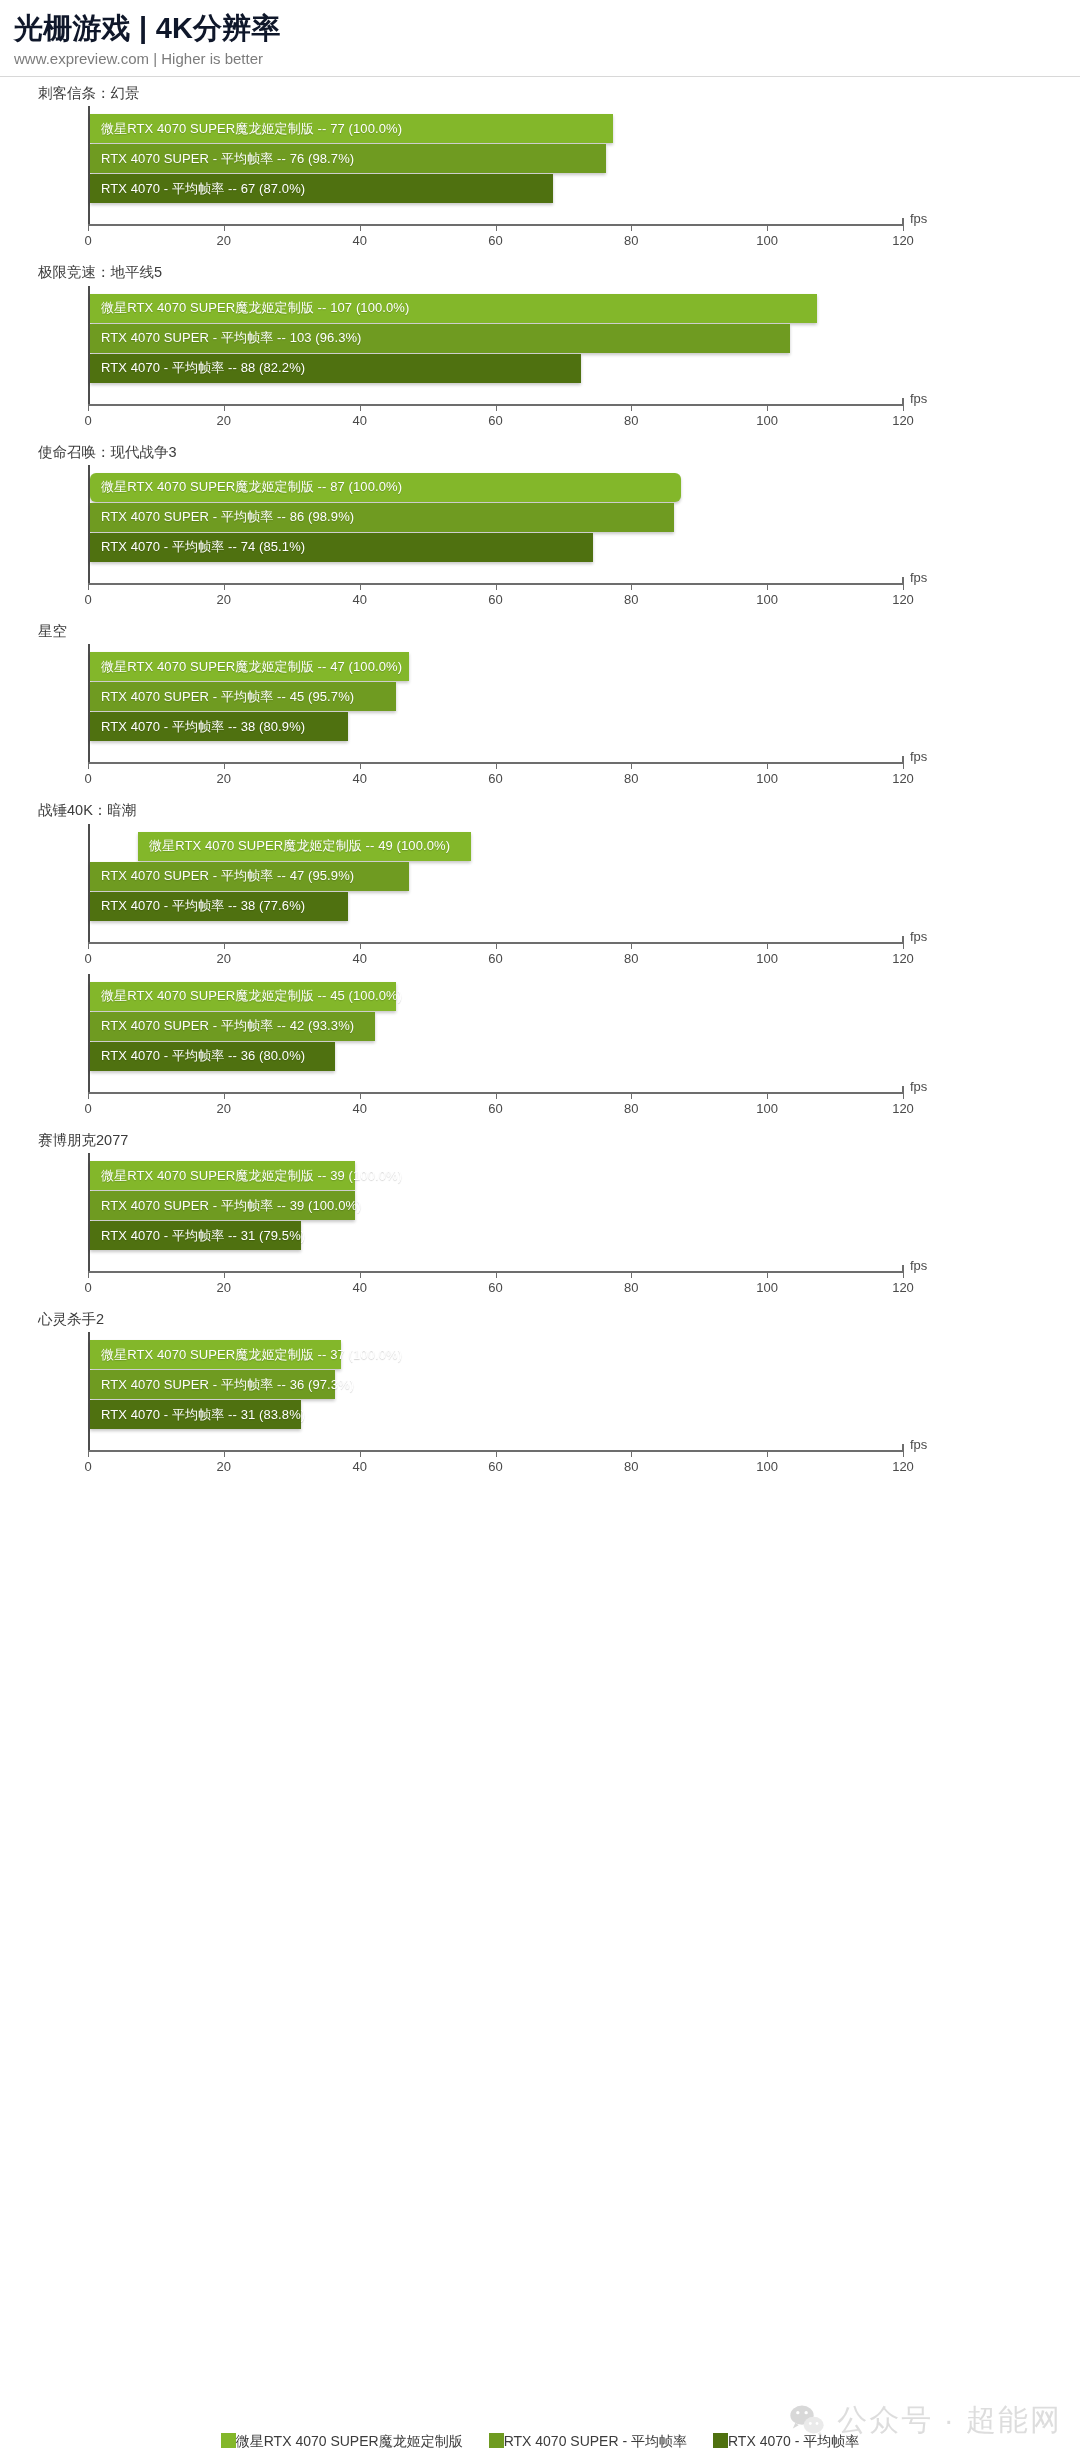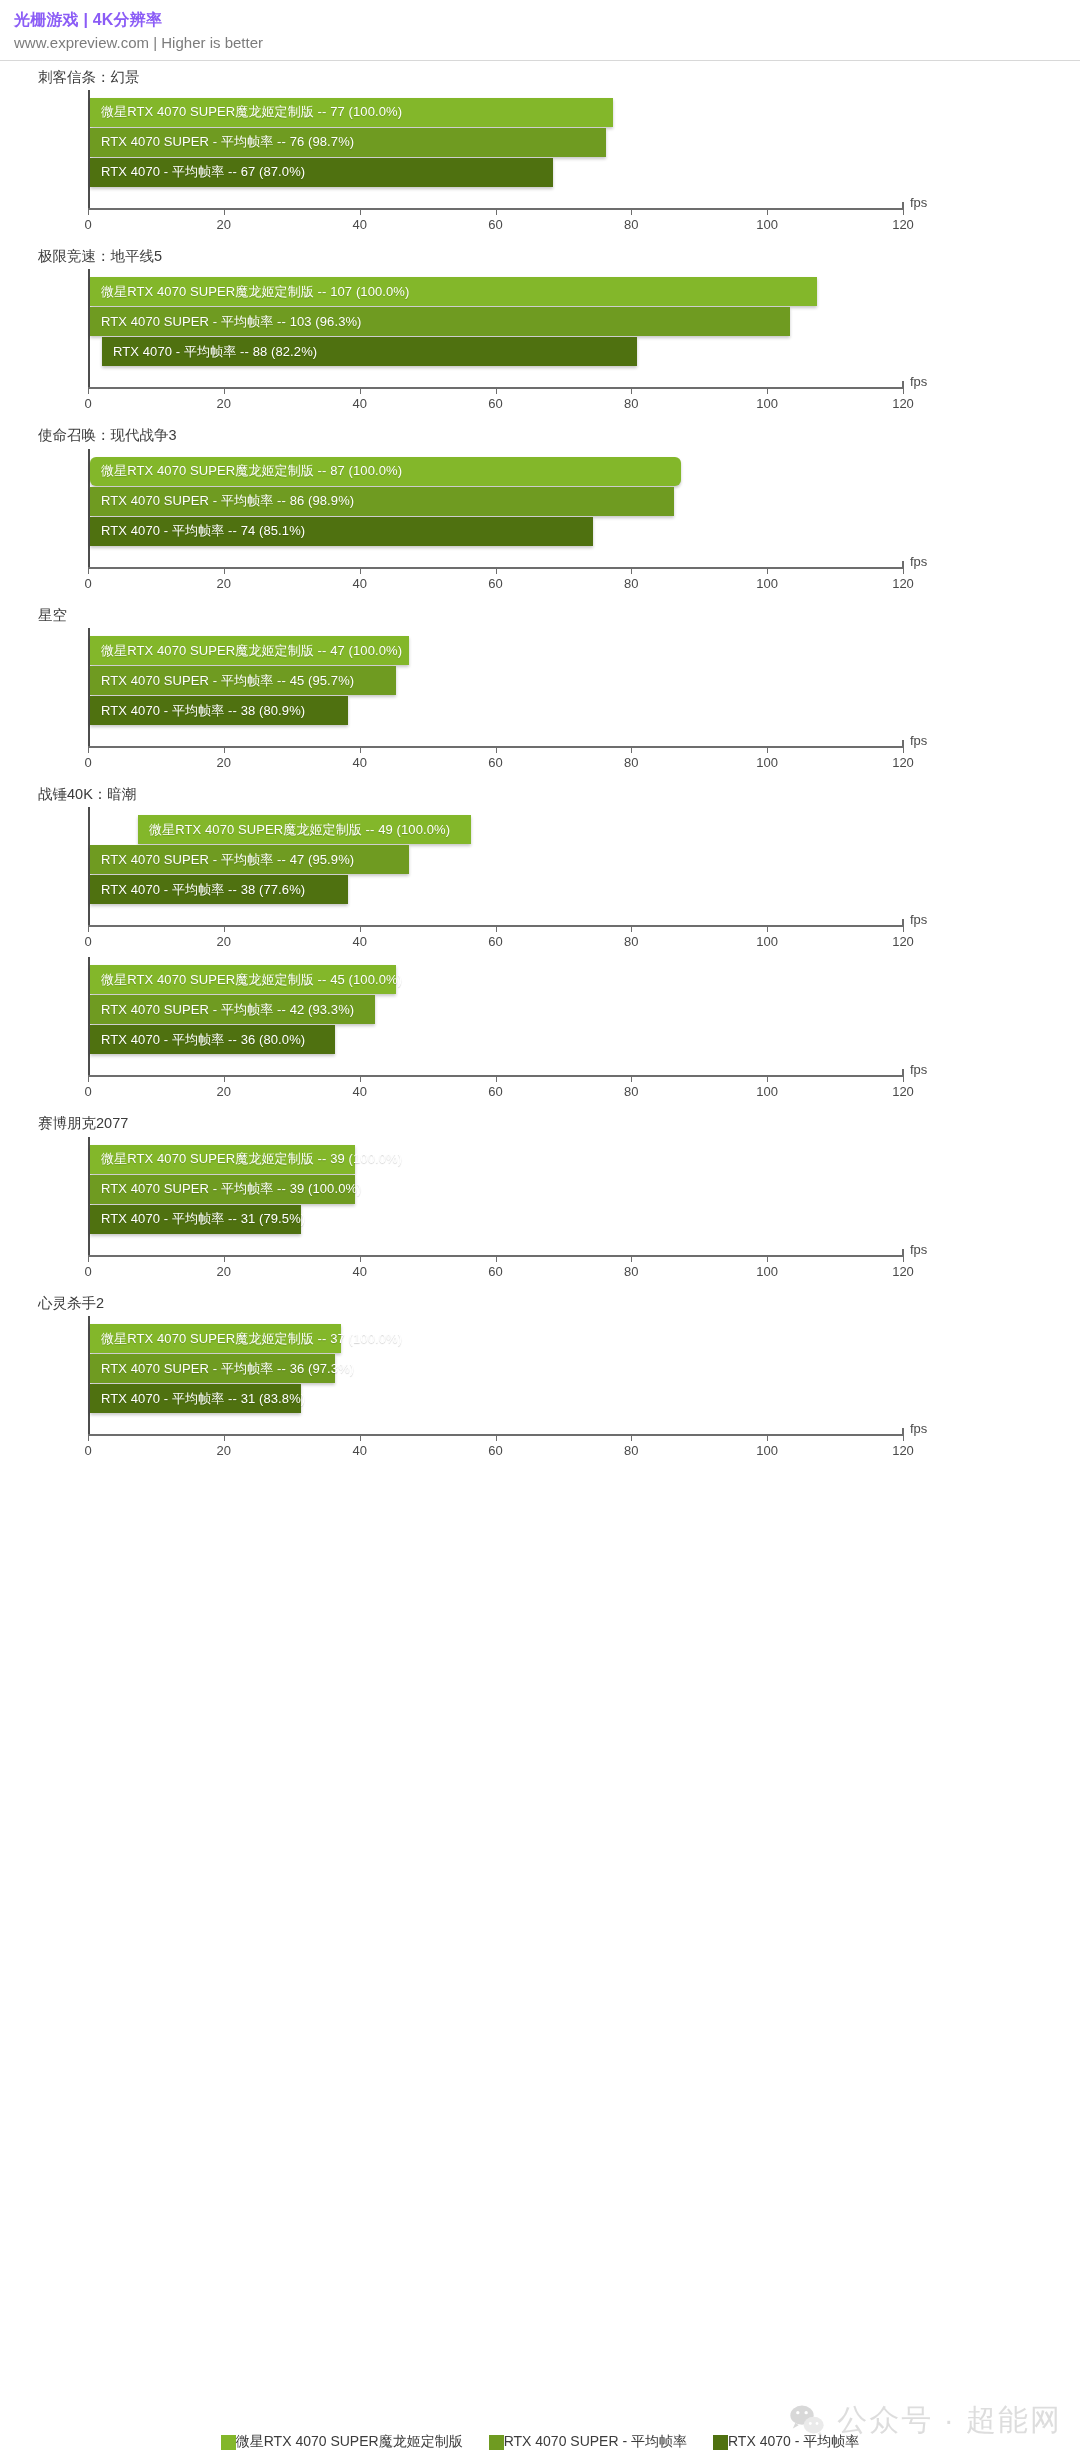--- a/index.html
+++ b/index.html
@@ -9,21 +9,21 @@
     background:#ffffff;
     font-family:"Liberation Sans","DejaVu Sans",sans-serif;
     color:#3a3a3a;
     position:relative;
     overflow:hidden;
   }
 
   
   #header { padding:10px 0 0 14px; }
   #header .title {
-    font-size:16px; font-weight:bold; color:#8b5cf6;
+    font-size:29px; font-weight:bold; color:#0f172a;
     letter-spacing:0.2px; line-height:1.25;
   }
   #header .subtitle {
     font-size:15px; color:#7c7c7c; margin-top:3px; line-height:1.3;
   }
   #header .rule {
     margin-top:7px; height:1px; background:#d8d8d8; width:1080px;
     margin-left:-14px;
   }
 
@@ -84,21 +84,21 @@
     margin-left:11px; letter-spacing:0.1px;
     text-shadow:0 1px 1px rgba(0,0,0,0.18);
   }
 
   
   #legend {
     position:absolute; left:0; bottom:8px; width:1080px;
     display:flex; align-items:center; justify-content:center;
     gap:26px; z-index:5;
   }
-  .legend-item { display:flex; align-items:center; }
+  .legend-item { display:flex; align-items:flex-start; }
   .legend-swatch { width:15px; height:15px; display:inline-block; }
   .legend-text { font-size:14px; color:#3b3b3b; white-space:nowrap; }
 
   
   #watermark {
     position:absolute; right:18px; bottom:18px;
     display:flex; align-items:center; gap:10px;
     opacity:0.38; pointer-events:none; z-index:4;
   }
   #watermark .wx-icon {
@@ -156,21 +156,21 @@
       <div class="chart-title">极限竞速：地平线5</div>
       <div class="plot">
         <div class="plot-inner">
           <div class="y-axis"></div>
           <div class="bar s0" style="width: 726.708px;">
             <span class="bar-label">微星RTX 4070 SUPER魔龙姬定制版  --  107 (100.0%)</span>
           </div>
           <div class="bar s1" style="width: 699.542px;">
             <span class="bar-label">RTX 4070 SUPER - 平均帧率  --  103 (96.3%)</span>
           </div>
-          <div class="bar s2" style="width: 535px; margin-left: 12px;">
+          <div class="bar s2" style="width: 491px;">
             <span class="bar-label">RTX 4070 - 平均帧率  --  88 (82.2%)</span>
           </div>
           <div class="x-axis"></div>
           <div class="x-axis-cap"></div>
           <div class="tick" style="left: 0px;"></div>
           <div class="tick-label" style="left: 0px;">0</div>
           <div class="tick" style="left: 135.833px;"></div>
           <div class="tick-label" style="left: 135.833px;">20</div>
           <div class="tick" style="left: 271.667px;"></div>
           <div class="tick-label" style="left: 271.667px;">40</div>

